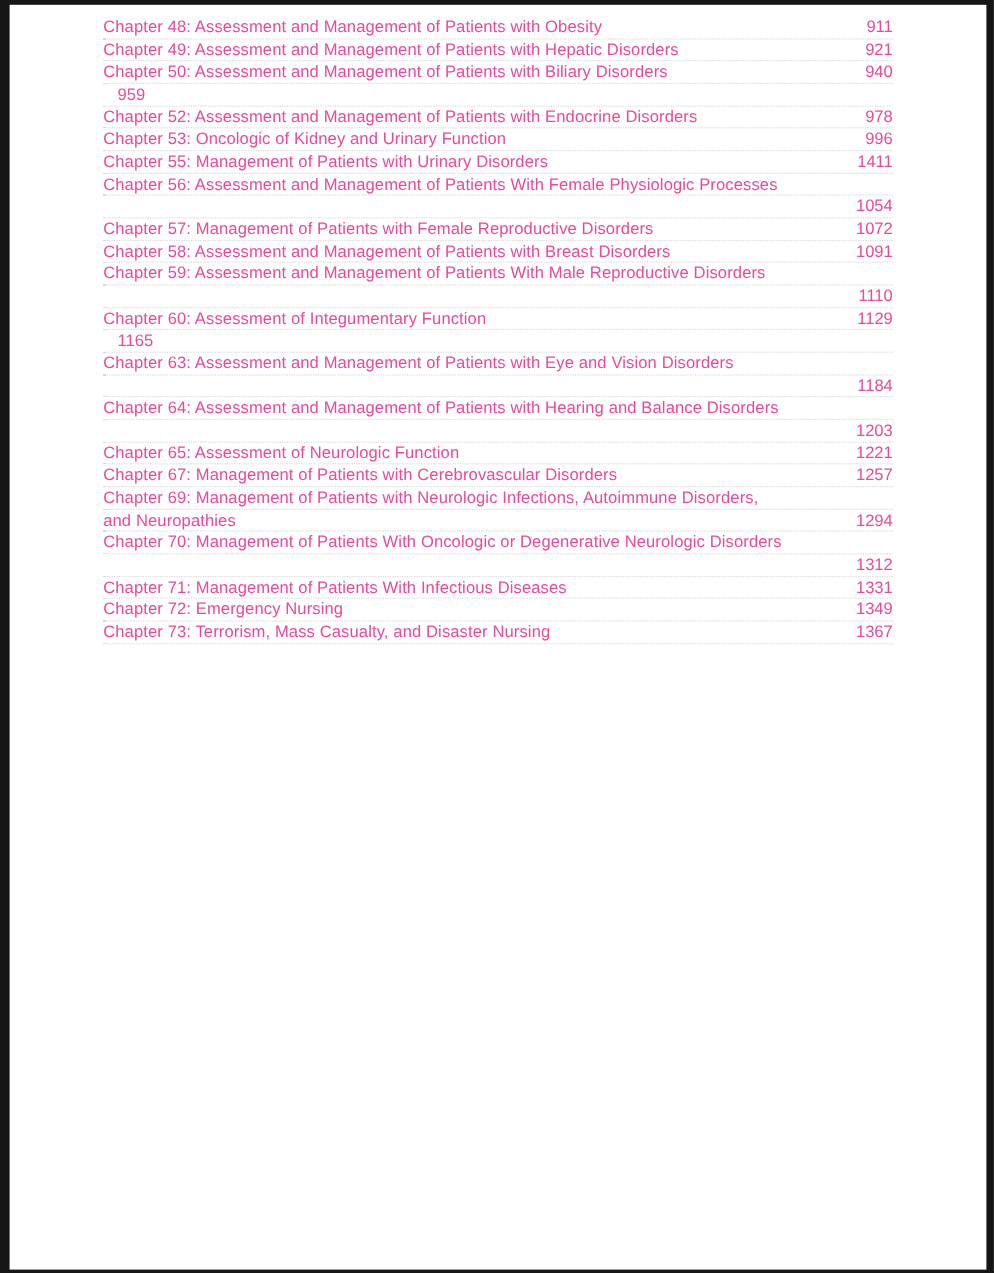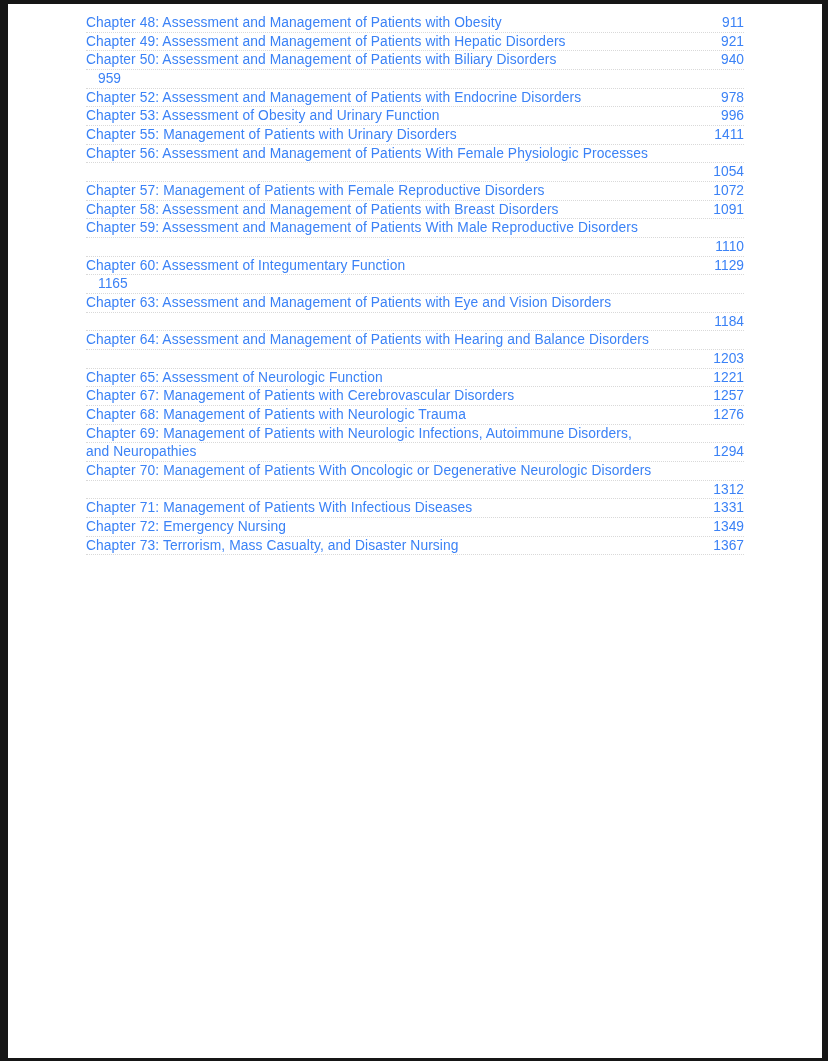--- a/index.html
+++ b/index.html
@@ -33,21 +33,21 @@
   }
   .toc-row {
     display: flex;
     justify-content: space-between;
     align-items: baseline;
     line-height: 17.68px;
     height: 17.68px;
     border-bottom: 1px dotted #d9d9d9;
     white-space: nowrap;
     font-size: 13.8px;
-    color: #3b82f6;
+    color: #ec4899;
   }
   .toc-text {
     letter-spacing: 0.1px;
   }
   .toc-page {
     margin-left: 12px;
     text-align: left;
   }
 </style>
 </head>
@@ -69,21 +69,21 @@
           <span class="toc-page">940</span>
         </div>
         <div class="toc-row">
           <span class="toc-page">959</span>
         </div>
         <div class="toc-row">
           <span class="toc-text">Chapter 52: Assessment and Management of Patients with Endocrine Disorders</span>
           <span class="toc-page">978</span>
         </div>
         <div class="toc-row">
-          <span class="toc-text">Chapter 53: Assessment of Obesity and Urinary Function</span>
+          <span class="toc-text">Chapter 53: Oncologic of Kidney and Urinary Function</span>
           <span class="toc-page">996</span>
         </div>
         <div class="toc-row">
           <span class="toc-text">Chapter 55: Management of Patients with Urinary Disorders</span>
           <span class="toc-page">1411</span>
         </div>
         <div class="toc-row">
           <span class="toc-text">Chapter 56: Assessment and Management of Patients With Female Physiologic Processes</span>
           <span class="toc-page"></span>
         </div>
@@ -132,24 +132,20 @@
         </div>
         <div class="toc-row">
           <span class="toc-text">Chapter 65: Assessment of Neurologic Function</span>
           <span class="toc-page">1221</span>
         </div>
         <div class="toc-row">
           <span class="toc-text">Chapter 67: Management of Patients with Cerebrovascular Disorders</span>
           <span class="toc-page">1257</span>
         </div>
         <div class="toc-row">
-          <span class="toc-text">Chapter 68: Management of Patients with Neurologic Trauma</span>
-          <span class="toc-page">1276</span>
-        </div>
-        <div class="toc-row">
           <span class="toc-text">Chapter 69: Management of Patients with Neurologic Infections, Autoimmune Disorders,</span>
           <span class="toc-page"></span>
         </div>
         <div class="toc-row">
           <span class="toc-text">and Neuropathies</span>
           <span class="toc-page">1294</span>
         </div>
         <div class="toc-row">
           <span class="toc-text">Chapter 70: Management of Patients With Oncologic or Degenerative Neurologic Disorders</span>
           <span class="toc-page"></span>

